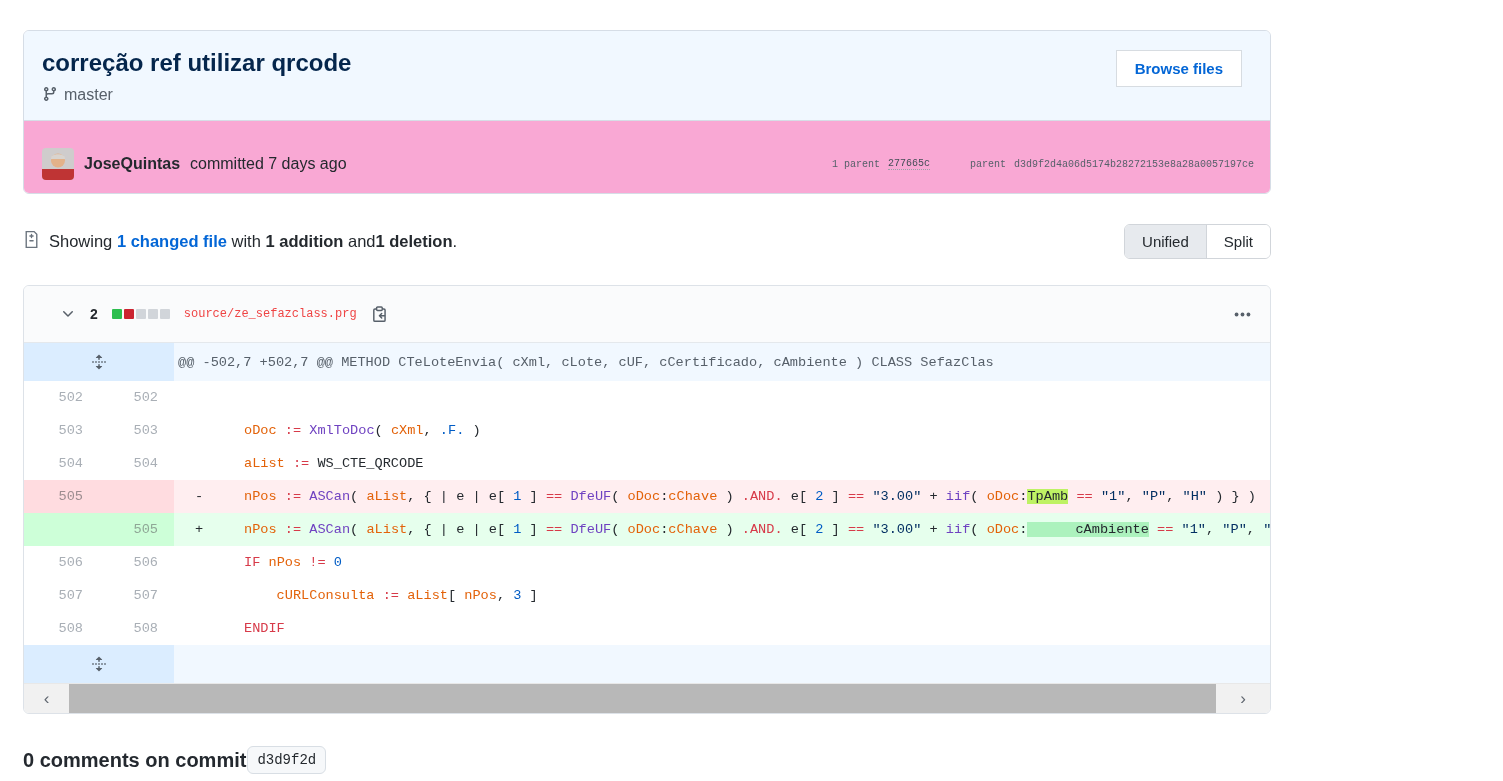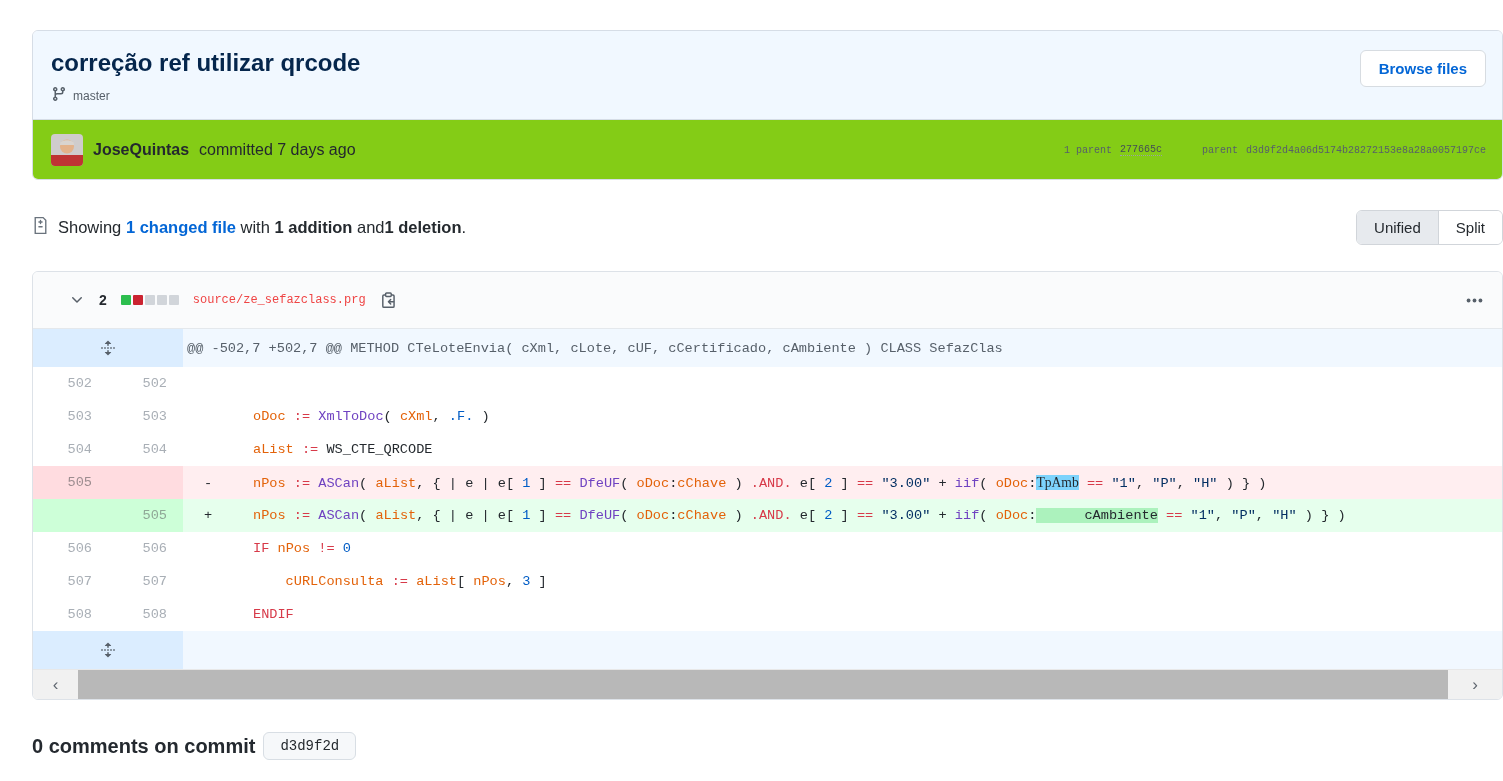--- a/index.html
+++ b/index.html
@@ -1,28 +1,28 @@
 <!DOCTYPE html>
 <html><head>
 <meta charset="utf-8">
 <style>
   * { margin:0; padding:0; box-sizing:border-box; }
   body { background:#fff; font-family:"Liberation Sans", sans-serif; color:#24292e; }
-  .page { width:1471px; margin:30px 16px 0 32px; }
+  .page { width:1248px; margin:30px 16px 0 23px; }
 
   
   .commit-box { border:1px solid #d6dde6; border-radius:6px; overflow:hidden; }
   .commit-head { background:#f1f8ff; padding:18px 16px 14px 18px; position:relative; }
   .commit-title { font-size:24px; font-weight:600; color:#05264c; }
-  .branch-row { margin-top:9px; display:flex; align-items:center; gap:6px; color:#57606a; font-size:12px; }
+  .branch-row { margin-top:9px; display:flex; align-items:flex-start; gap:6px; color:#57606a; font-size:16px; }
   .branch-row svg { fill:#57606a; }
-  .browse-btn { position:absolute; right:16px; top:19px; background:#fff; border:1px solid #d7dce1;
-    border-radius:6px; padding:9px 18px; font-size:15px; font-weight:600; color:#0366d6; cursor:pointer;
+  .browse-btn { position:absolute; right:28px; top:19px; background:#fff; border:1px solid #d7dce1;
+    border-radius:0; padding:9px 18px; font-size:15px; font-weight:600; color:#0366d6; cursor:pointer;
     font-family:"Liberation Sans", sans-serif; }
-  .commit-meta { background:#84cc16; border-top:1px solid #d6dde6; padding:14px 16px 13px 18px;
+  .commit-meta { background:#f9a8d4; border-top:1px solid #d6dde6; padding:27px 16px 13px 18px;
     display:flex; align-items:center; justify-content:space-between; }
   .meta-left { display:flex; align-items:center; gap:10px; font-size:16px; }
   .avatar { width:32px; height:32px; border-radius:4px; overflow:hidden; flex:none; }
   .author { font-weight:700; }
   .meta-right { display:flex; align-items:center; gap:40px; font-family:"Liberation Mono","DejaVu Sans Mono",monospace;
     font-size:10px; color:#57606a; }
   .parent-sha { color:#444d56; border-bottom:1px dotted #9aa0a6; cursor:pointer; }
   .meta-right .grp { display:flex; gap:8px; align-items:center; }
 
   
@@ -57,37 +57,37 @@
   .drow { display:flex; height:33px; font-family:"Liberation Mono","DejaVu Sans Mono",monospace; font-size:13.6px; }
   .gut { width:150px; flex:none; display:flex; cursor:pointer; }
   .ln { width:75px; text-align:right; padding-right:16px; color:#a9afb6; line-height:33px; }
   .code { flex:1; white-space:pre; overflow:hidden; line-height:33px; padding-left:21px; color:#24292e; }
   .drow.del .gut { background:#ffdce0; } .drow.del .code { background:#ffeef0; }
   .drow.del .ln { color:#9d8d90; }
   .drow.add .gut { background:#cdffd8; } .drow.add .code { background:#e6ffed; }
   .drow.add .ln { color:#8fa796; }
   .t-id { color:#e36209; } .t-kw { color:#d73a49; } .t-fn { color:#6f42c1; }
   .t-num { color:#005cc5; } .t-str { color:#032f62; } .t-pl { color:#24292e; }
-  .t-hd { background:#7dd3fc; color:#24292e;font-family:Liberation Serif, serif; } .t-ha { background:#acf2bd; color:#24292e;padding-left:48px; }
+  .t-hd { background:#bef264; color:#24292e; } .t-ha { background:#acf2bd; color:#24292e;padding-left:48px; }
   .mk { color:#24292e; }
 
   .expander { display:flex; height:38px; }
   .exp-gut { width:150px; flex:none; background:#dbedff; display:flex; align-items:center; justify-content:center; cursor:pointer; }
   .exp-rest { flex:1; background:#f1f8ff; }
 
   .hscroll { height:30px; background:#f1f1f1; display:flex; align-items:stretch; border-top:1px solid #e8e8e8; }
   .sc-btn { width:45px; flex:none; display:flex; align-items:center; justify-content:center;
     color:#606770; font-size:17px; cursor:pointer; user-select:none; }
   .sc-btn.r { width:54px; }
   .sc-thumb { flex:1; background:#b8b8b8; cursor:grab; }
 
-  .comments-row { margin-top:32px; display:flex; align-items:center; gap:8px; }
+  .comments-row { margin-top:32px; display:flex; align-items:center; gap:1px; }
   .comments-h { font-size:20px; font-weight:700; color:#24292f; }
   .sha-chip { font-family:"Liberation Mono","DejaVu Sans Mono",monospace; font-size:14px; background:#f6f8fa;
-    border:1px solid #d8dee4; border-radius:6px; padding:5px 16px; color:#24292e; }
+    border:1px solid #d8dee4; border-radius:6px; padding:5px 9px; color:#24292e; }
 </style>
 </head>
 <body>
 
 <div class="page">
 
   <div class="commit-box">
     <div class="commit-head">
       <div class="commit-title">correção ref utilizar qrcode</div>
       <div class="branch-row">

